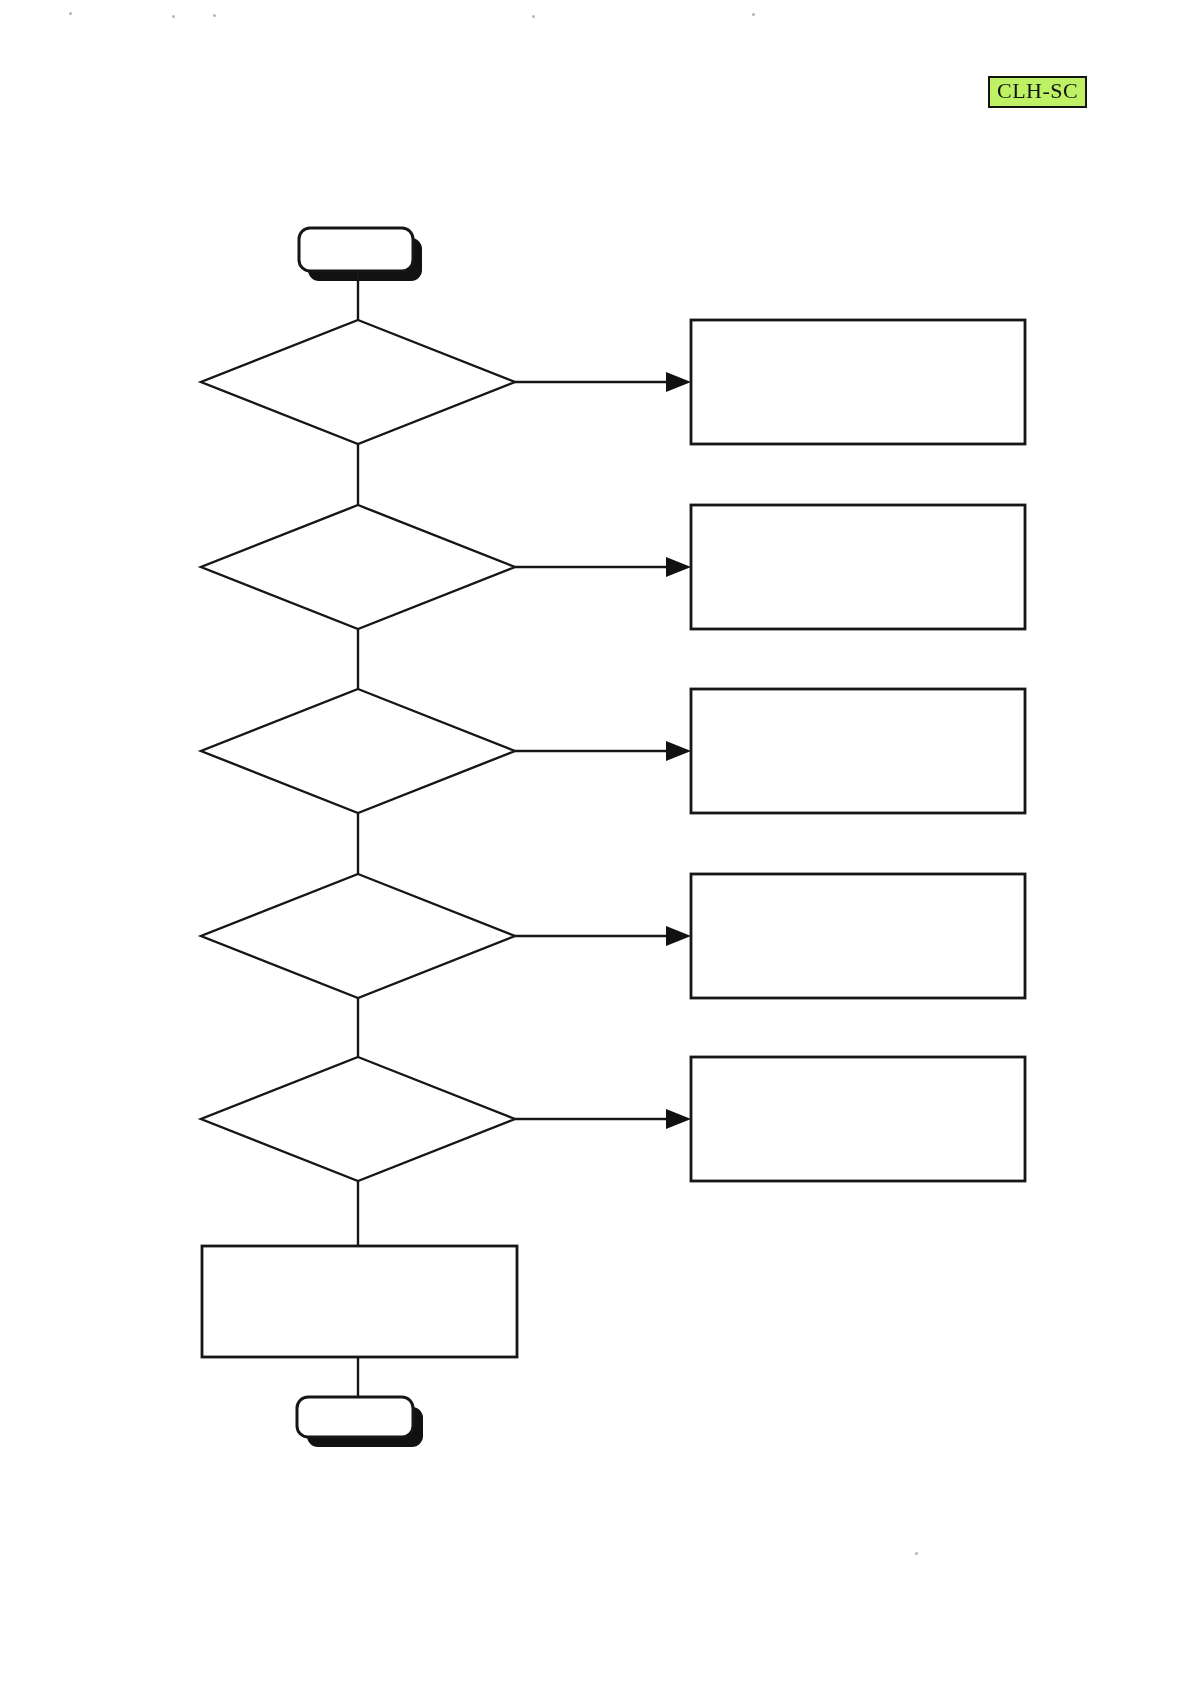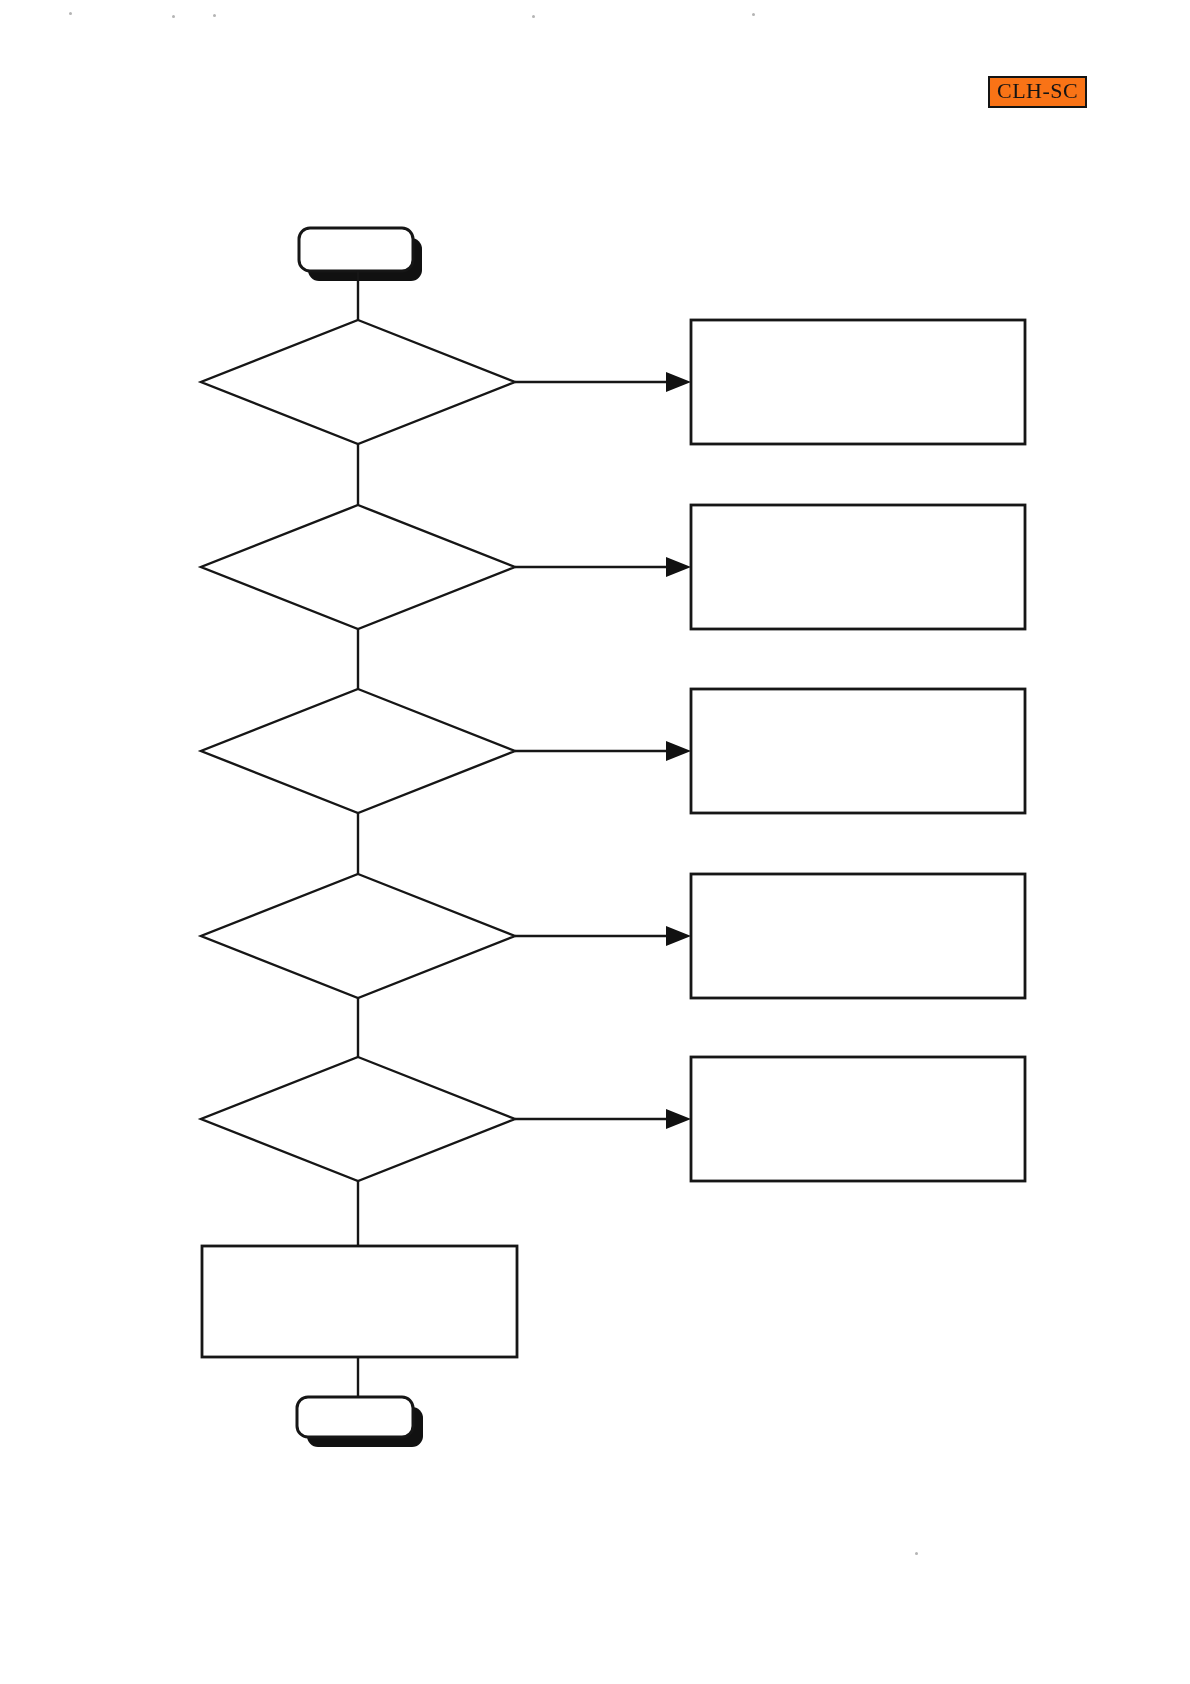--- a/index.html
+++ b/index.html
@@ -18,21 +18,21 @@
   .page-tag {
     position: absolute;
     left: 988px;
     top: 76px;
     border: 2px solid #141414;
     padding: 1px 7px 3px 7px;
     font-size: 22px;
     letter-spacing: 0.5px;
     color: #141414;
     line-height: 1.1;
-    background: #f97316;
+    background: #bef264;
   }
   .diagram-svg {
     position: absolute;
     left: 0;
     top: 0;
   }
   
   .shape {
     fill: #ffffff;
     stroke: #161616;

